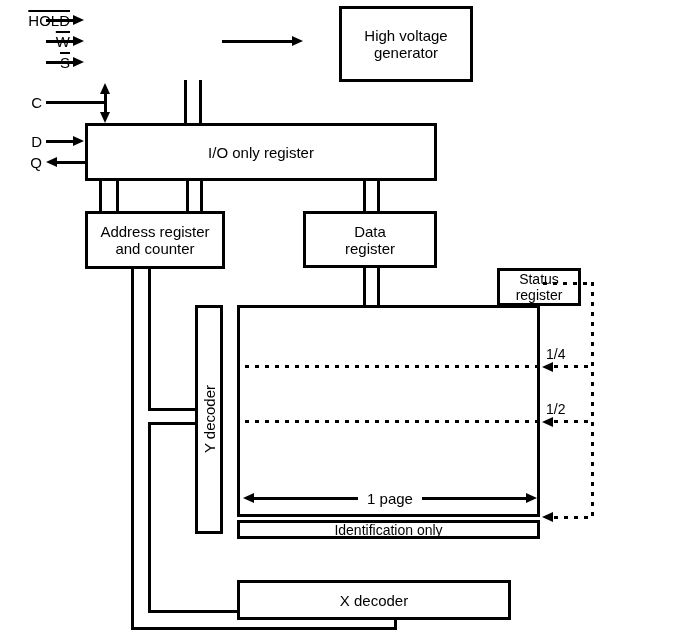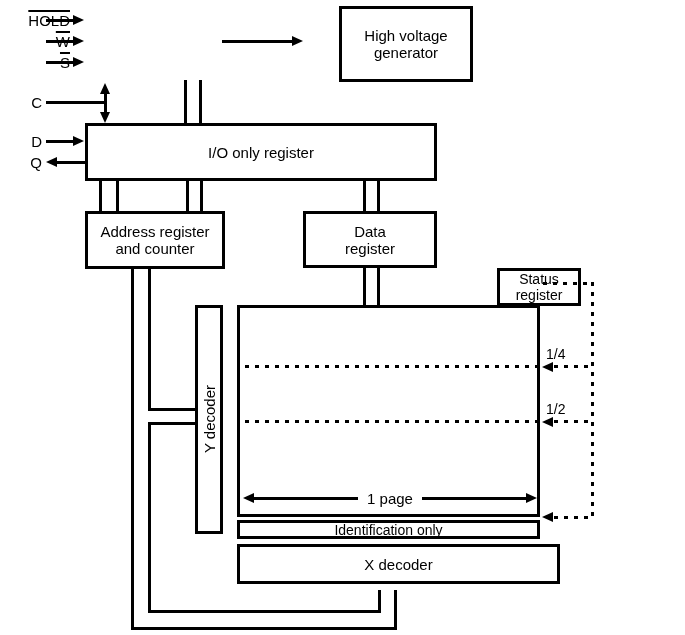--- a/index.html
+++ b/index.html
@@ -111,21 +111,21 @@
   <div class="box" style="left:195px;top:305px;width:28px;height:229px;">
     <span class="vert">Y decoder</span>
   </div>
 
   <div class="box" style="left:237px;top:305px;width:303px;height:212px;"></div>
 
   <div class="box" style="left:237px;top:520px;width:303px;height:19px;">
     <span style="font-size:14px;line-height:14px;">Identification only</span>
   </div>
 
-  <div class="box" style="left:237px;top:544px;width:323px;height:40px;text-align:center;">
+  <div class="box" style="left:237px;top:580px;width:274px;height:40px;text-align:center;">
     <span>X decoder</span>
   </div>
 
   <div class="pagearrow" style="left:243px;top:488px;width:294px;height:20px;">
     <div class="tip-l"></div>
     <div class="seg"></div>
     <div class="txt">1 page</div>
     <div class="seg"></div>
     <div class="tip-r"></div>
   </div>

